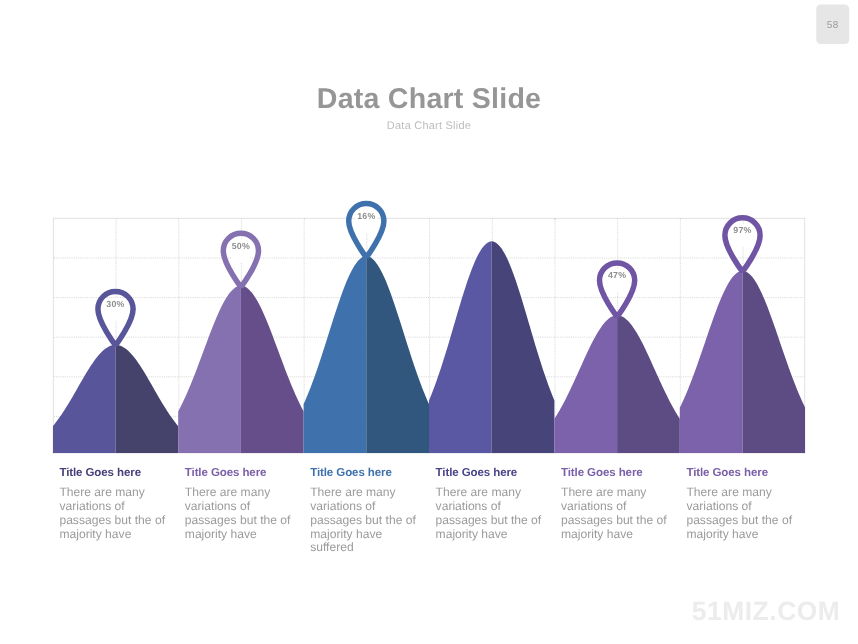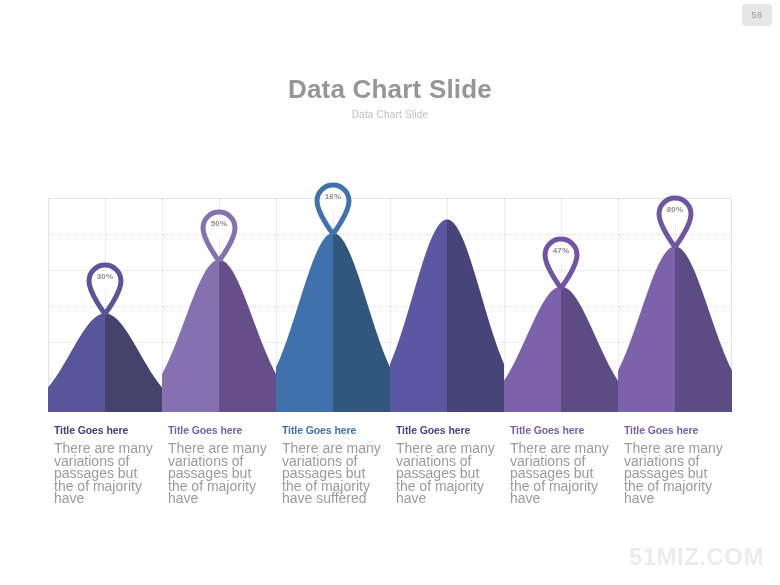--- a/index.html
+++ b/index.html
@@ -7,21 +7,21 @@
     width:780px;height:585px;
     background:#ffffff;
     font-family:"Liberation Sans","DejaVu Sans",sans-serif;
     position:relative;overflow:hidden;
   }
   .slide{position:absolute;inset:0;background:#fff;}
 
   
   .page-badge{
     position:absolute;top:4px;right:8px;
-    width:30px;height:22px;border-radius:4px;
+    width:30px;height:36px;border-radius:4px;
     background:#e6e6e6;color:#9a9a9a;
     font-size:9px;display:flex;align-items:center;justify-content:center;
     letter-spacing:.5px;
   }
 
   
   .title{
     position:absolute;left:0;right:0;top:74px;
     text-align:center;font-size:26px;font-weight:bold;
     color:#969696;letter-spacing:.2px;
@@ -62,21 +62,21 @@
     position:absolute;left:48px;top:424px;width:684px;height:100px;
     display:flex;
   }
   .label-col{
     flex:1 1 0;text-align:left;padding:0 6px;box-sizing:border-box;
   }
   .label-title{
     font-size:10.5px;font-weight:bold;letter-spacing:-.1px;margin-bottom:6px;
   }
   .label-body{
-    font-size:14px;color:#9b9b9b;line-height:12.5px;
+    font-size:11px;color:#9b9b9b;line-height:12.5px;
   }
 
   
   .watermark{
     position:absolute;right:16px;bottom:14px;
     font-size:24px;font-weight:bold;color:#ececec;letter-spacing:.5px;
   }
 </style>
 </head>
 <body>
@@ -162,21 +162,21 @@
             <path d="M22 55 C22 55 6 34 6 22 A16 16 0 1 1 38 22 C38 34 22 55 22 55 Z" fill="none" stroke="#6f55a3" stroke-width="5"></path>
             <circle cx="22" cy="22" r="10.5" fill="#ffffff"></circle>
           </svg>
           <div class="pct">47%</div>
         </div>
         <div class="pin" style="left: 605px; top: -5.71429px;">
           <svg viewBox="0 0 44 56">
             <path d="M22 55 C22 55 6 34 6 22 A16 16 0 1 1 38 22 C38 34 22 55 22 55 Z" fill="none" stroke="#6f55a3" stroke-width="5"></path>
             <circle cx="22" cy="22" r="10.5" fill="#ffffff"></circle>
           </svg>
-          <div class="pct">80%</div>
+          <div class="pct">97%</div>
         </div>
       </div>
   </div>
 
   <div class="labels" id="label-row">
       <div class="label-col">
         <div class="label-title" style="color: rgb(69, 63, 122);">Title Goes here</div>
         <div class="label-body">There are many variations of passages but the of majority have</div>
       </div>
       <div class="label-col">

